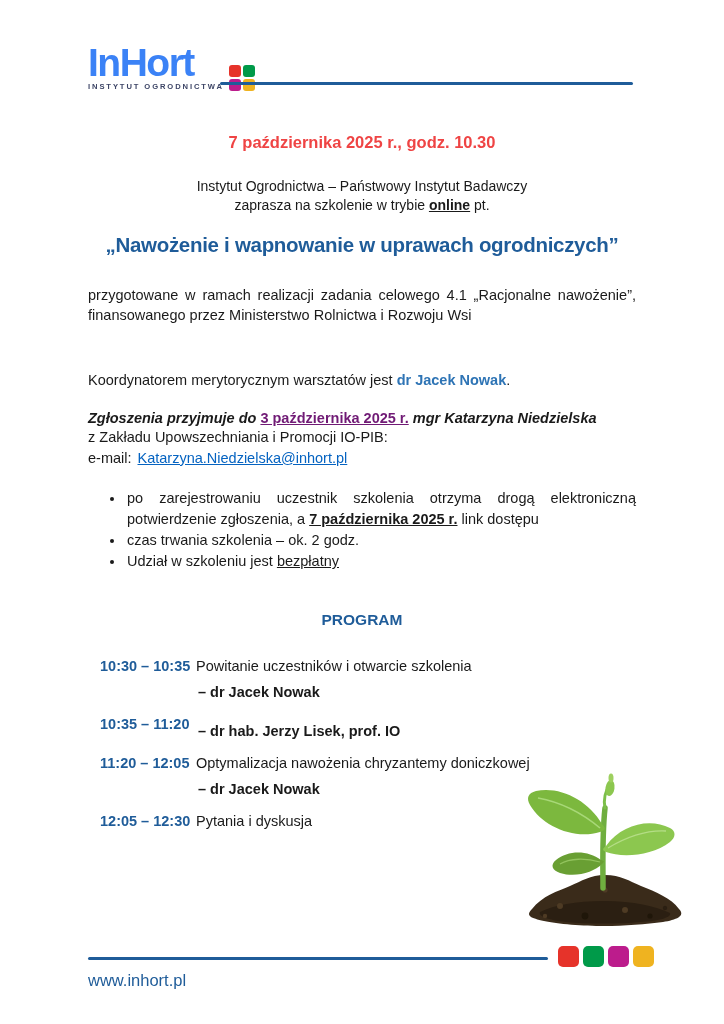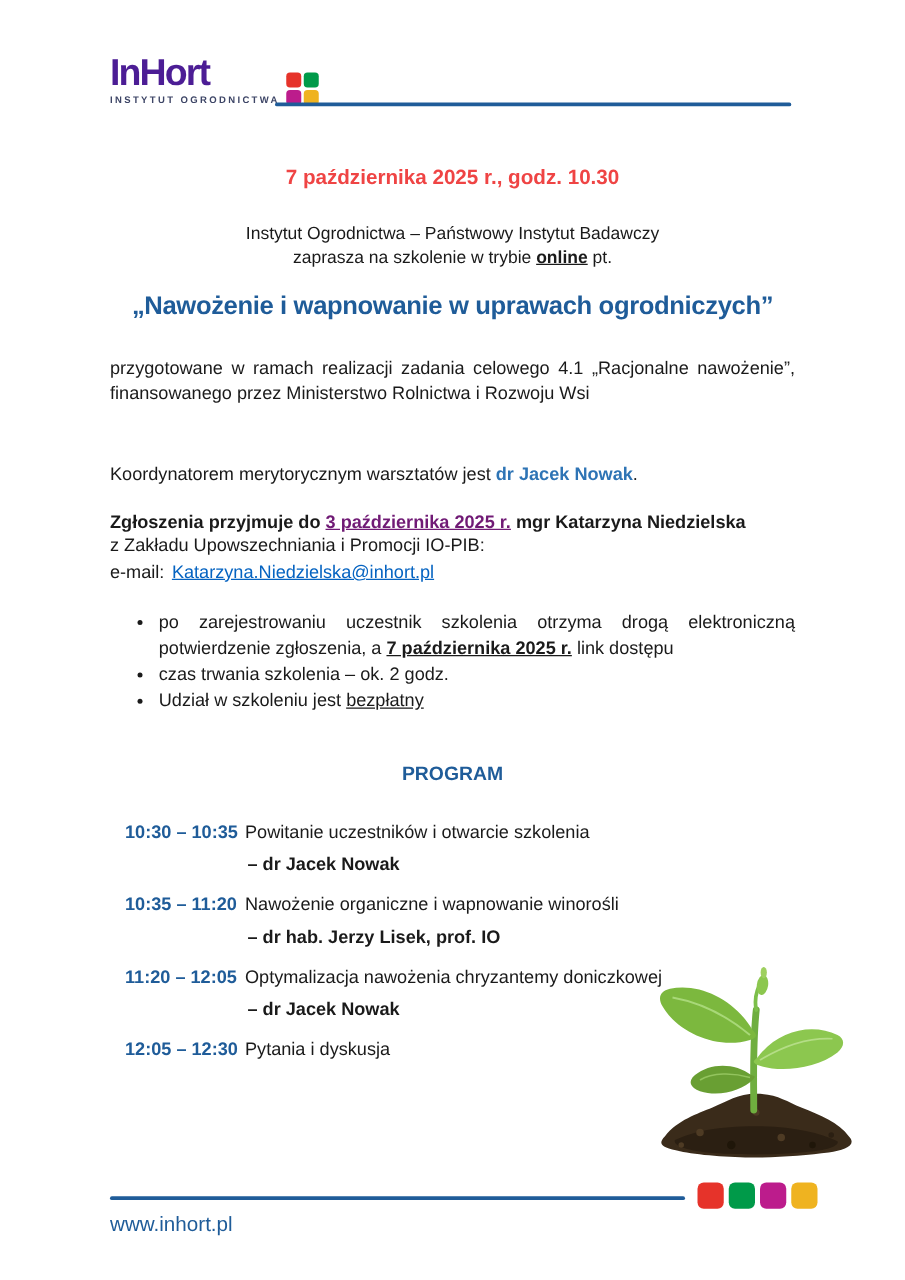--- a/index.html
+++ b/index.html
@@ -4,37 +4,37 @@
 <style>
   html,body { margin:0; padding:0; background:#ffffff; }
   .page {
     position:relative; width:724px; height:1024px; background:#fff; overflow:hidden;
     font-family:"Liberation Sans", sans-serif; color:#1a1a1a;
   }
 
   
   .logo { position:absolute; left:88px; top:47px; display:flex; align-items:flex-end; gap:5px; }
   .logo-text { display:flex; flex-direction:column; }
-  .logo-brand { font-size:30px; font-weight:bold; color:#4c1d95; letter-spacing:-1.5px; line-height:0.82; }
+  .logo-brand { font-size:39px; font-weight:bold; color:#3b82f6; letter-spacing:-1.5px; line-height:0.82; }
   .logo-tagline { font-size:7.6px; font-weight:bold; letter-spacing:1.9px; color:#3d4566; margin-top:3px; white-space:nowrap; }
   .logo-squares { display:grid; grid-template-columns:12px 12px; grid-gap:2px; margin-bottom:0px; }
   .logo-squares span { width:12px; height:12px; border-radius:3px; display:block; }
   .top-rule { position:absolute; left:220px; top:82px; width:413px; height:3px; background:#1f5c99; border-radius:2px; }
 
   
   .content { position:absolute; left:88px; top:132px; width:548px; font-size:14.5px; line-height:1.3; }
   .date-heading { text-align:center; color:#ef4444; font-weight:bold; font-size:16.5px; margin:0 0 24px; }
   .org-line, .invite-line { text-align:center; font-size:14px; margin:0; line-height:1.34; }
   .online { font-weight:bold; text-decoration:underline; }
   .main-title { text-align:center; color:#1f5c99; font-weight:bold; font-size:20.5px; margin:17px 0 26px; letter-spacing:-0.3px; }
   .prepared { text-align:justify; margin:0; line-height:1.4; }
   .coordinator { margin:46px 0 0; }
   .coordinator-name { color:#2e74b5; font-weight:bold;margin-top:20px; }
   .registration { margin:19px 0 0; line-height:1.34; }
-  .reg-bold { font-weight:bold; }
+  .reg-bold { font-weight:bold;font-style:italic; }
   .bu { font-weight:bold; text-decoration:underline; }
   .deadline { color:#701a75; font-weight:bold; text-decoration:underline; }
   .email-line { margin-top:1px; }
   .email-link { color:#0563c1; text-decoration:underline; margin-left:6px; cursor:pointer; }
   .bullets { margin:20px 0 0; padding-left:37px; }
   .bullets li { text-align:justify; line-height:1.45; padding-left:2px; }
   .ul-only { text-decoration:underline; }
 
   
   .program-heading { text-align:center; color:#1f5c99; font-weight:bold; font-size:15.5px; margin:38px 0 0; }
@@ -103,21 +103,20 @@
       <div class="program-row">
         <div class="program-time">10:30 – 10:35</div>
         <div class="program-desc">
           <div class="program-topic">Powitanie uczestników i otwarcie szkolenia</div>
           <div class="program-speaker">– dr Jacek Nowak</div>
         </div>
       </div>
       <div class="program-row">
         <div class="program-time">10:35 – 11:20</div>
         <div class="program-desc">
-          <div class="program-topic">Nawożenie organiczne i wapnowanie winorośli</div>
           <div class="program-speaker">– dr hab. Jerzy Lisek, prof. IO</div>
         </div>
       </div>
       <div class="program-row">
         <div class="program-time">11:20 – 12:05</div>
         <div class="program-desc">
           <div class="program-topic">Optymalizacja nawożenia chryzantemy doniczkowej</div>
           <div class="program-speaker">– dr Jacek Nowak</div>
         </div>
       </div>

